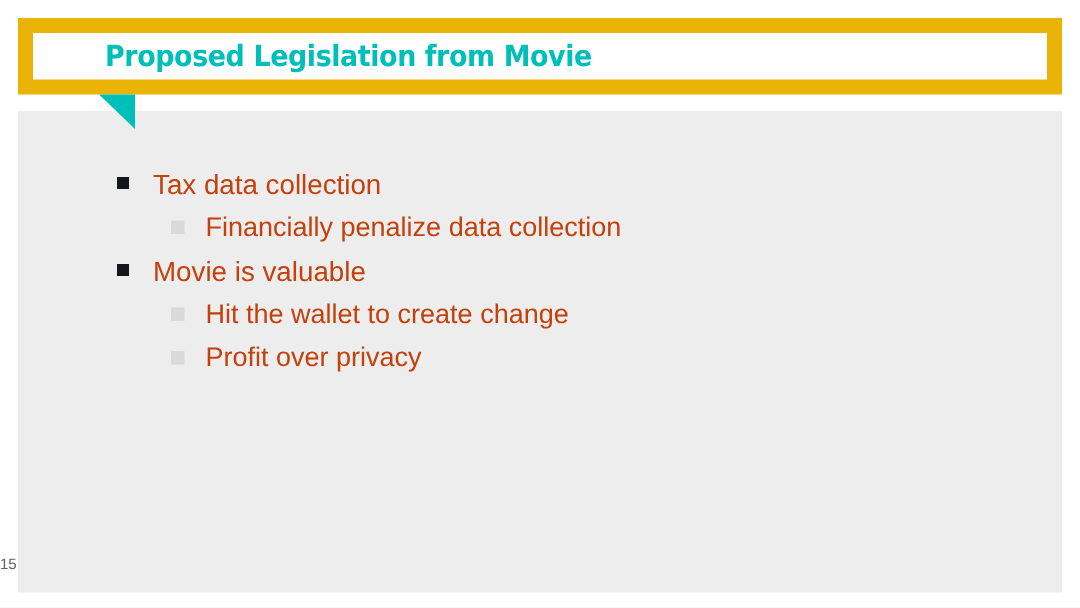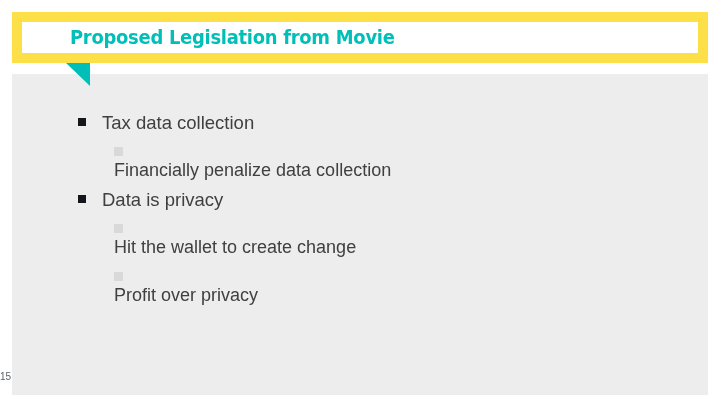--- a/index.html
+++ b/index.html
@@ -34,21 +34,21 @@
     background: #ededed;
   }
 
   
   .title-bubble {
     position: absolute;
     left: 12px;
     top: 12px;
     width: 696px;
     height: 51px;
-    background: #fde047;
+    background: #eab308;
     box-sizing: border-box;
     padding: 10px;
     z-index: 5;
   }
   .title-bubble-inner {
     width: 100%;
     height: 100%;
     background: #ffffff;
     box-sizing: border-box;
     display: flex;
@@ -80,32 +80,31 @@
   
   .bullet-list {
     position: absolute;
     left: 0;
     top: 108px;
     width: 720px;
   }
   .bullet-row {
     display: flex;
     align-items: flex-start;
-    color: #404040;
+    color: #c2410c;
   }
   .bullet-row.level-1 {
     padding-left: 78px;
     font-size: 18.5px;
     line-height: 29px;
   }
   .bullet-row.level-2 {
     padding-left: 114px;
     font-size: 18px;
     line-height: 29px;
-    flex-direction: column;
   }
   .bullet-marker {
     flex: 0 0 auto;
     display: inline-block;
   }
   .level-1 .bullet-marker {
     width: 8px;
     height: 8px;
     background: #13161b;
     margin-top: 10px;
@@ -155,21 +154,21 @@
       <span class="bullet-text">Tax data collection</span>
     </div>
 
     <div class="bullet-row level-2">
       <span class="bullet-marker"></span>
       <span class="bullet-text">Financially penalize data collection</span>
     </div>
 
     <div class="bullet-row level-1">
       <span class="bullet-marker"></span>
-      <span class="bullet-text">Data is privacy</span>
+      <span class="bullet-text">Movie is valuable</span>
     </div>
 
     <div class="bullet-row level-2">
       <span class="bullet-marker"></span>
       <span class="bullet-text">Hit the wallet to create change</span>
     </div>
 
     <div class="bullet-row level-2">
       <span class="bullet-marker"></span>
       <span class="bullet-text">Profit over privacy</span>

